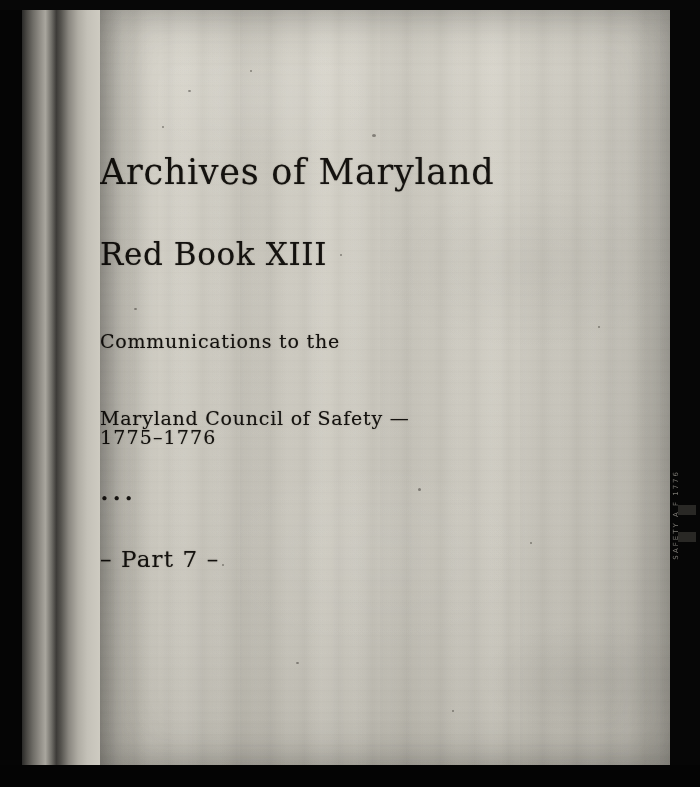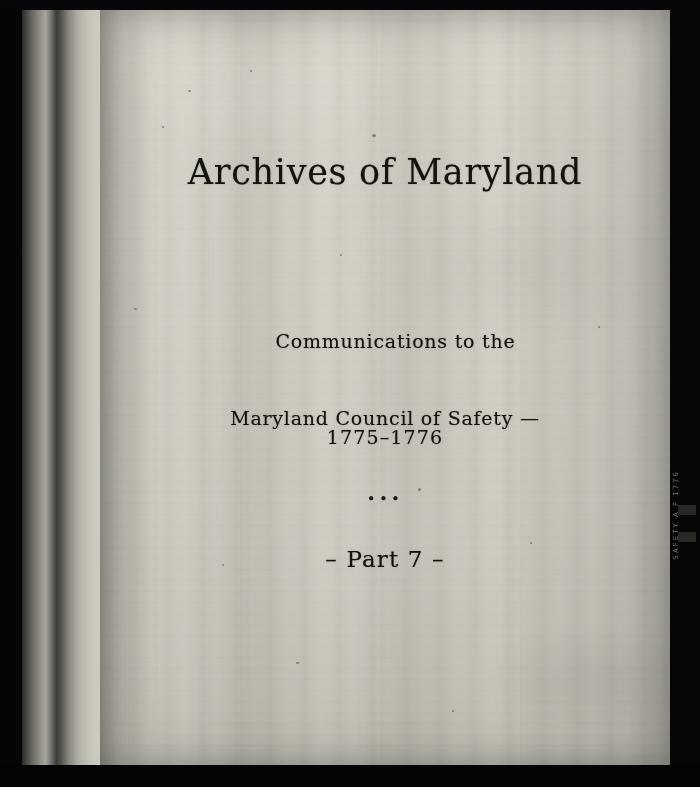--- a/index.html
+++ b/index.html
@@ -142,21 +142,20 @@
   }
 
   
   .speck { position: absolute; background: rgba(40,36,30,0.45); border-radius: 50%; pointer-events: none; }
 
   
   .content {
     position: absolute;
     left: 0; top: 0;
     width: 570px; height: 762px;
-    text-align: center;
     color: #171512;
   }
   .tline {
     font-family: "DejaVu Serif", serif;
     color: #14120f;
     letter-spacing: 0.02em;
     text-shadow: 0 0 1.2px rgba(60,55,45,0.55);
   }
   .title-main {
     position: absolute;
@@ -170,21 +169,20 @@
     left: 0; right: 0;
     top: 228px;
     font-size: 31px;
   }
   .desc1 {
     position: absolute;
     left: 0; right: 0;
     top: 322px;
     font-size: 19px;
     letter-spacing: 0.04em;
-    padding-left: 21px;
   }
   .desc2 {
     position: absolute;
     left: 0; right: 0;
     top: 370px;
     font-size: 19px;
     letter-spacing: 0.04em;
     margin-top: 29px;
   }
   .dates {
@@ -253,20 +251,21 @@
     <div class="speck" style="left:430px; top:534px; width:2px;  height:2px;"></div>
     <div class="speck" style="left:122px; top:556px; width:2px;  height:2px;"></div>
     <div class="speck" style="left:196px; top:654px; width:3px;  height:2px;"></div>
     <div class="speck" style="left:352px; top:702px; width:2px;  height:2px;"></div>
     <div class="speck" style="left:498px; top:318px; width:2px;  height:2px;"></div>
     <div class="speck" style="left:34px;  top:300px; width:3px;  height:2px;"></div>
     <div class="speck" style="left:240px; top:246px; width:2px;  height:2px;"></div>
 
     <div class="content">
       <div class="tline title-main">Archives of Maryland</div>
+      <div class="tline title-sub">Red Book XIII</div>
       <div class="tline desc1">Communications to the</div>
       <div class="tline desc2">Maryland Council of Safety —</div>
       <div class="tline dates">1775–1776</div>
       <div class="ornament">•••</div>
       <div class="tline part">– Part 7 –</div>
     </div>
 
     <div class="vignette"></div>
   </div>
 

